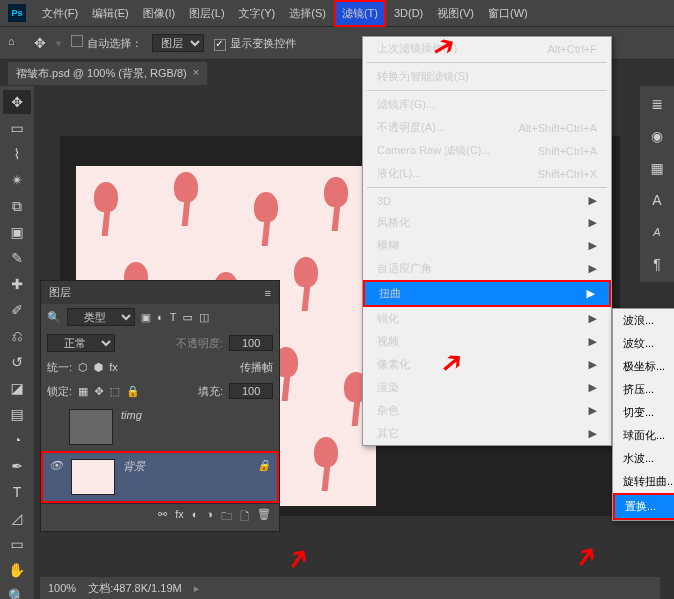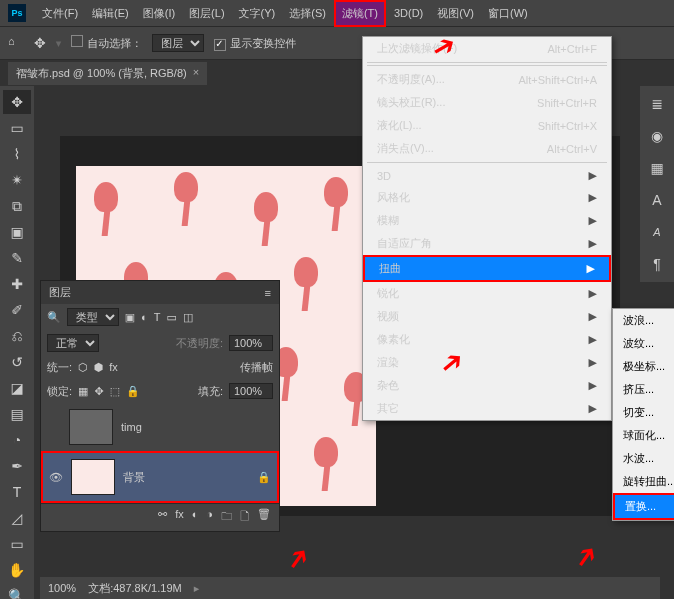--- a/index.html
+++ b/index.html
@@ -2,21 +2,21 @@
 <html><head>
 <meta charset="utf-8">
 <style>
 * { margin:0; padding:0; box-sizing:border-box; font-family:"Microsoft YaHei",sans-serif; font-size:11px; color:#ccc; user-select:none; }
 body { background:#323232; width:674px; height:599px; overflow:hidden; position:relative; }
 
 
 .menubar { height:26px; background:#444; display:flex; align-items:center; padding:0 8px; gap:2px; }
 .menubar .ps-logo { width:18px; height:18px; background:#001e36; margin-right:8px; display:flex; align-items:center; justify-content:center; color:#00c8ff; font-weight:bold; font-size:9px; }
 .menubar .mi { padding:4px 6px; cursor:default;text-align:right; }
-.menubar .mi.hot { border:2px solid #ff0000; background:#701a75; }
+.menubar .mi.hot { border:2px solid #ff0000; background:#1d4ed8; }
 
 
 .optbar { height:34px; background:#444; display:flex; align-items:center; padding:0 8px; gap:10px; border-top:1px solid #2a2a2a; border-bottom:1px solid #2a2a2a; }
 .optbar .home-icon { width:16px; height:16px; }
 .optbar .move-icon { font-size:14px; }
 .optbar .chk { width:12px; height:12px; border:1px solid #888; display:inline-block; margin-right:4px; }
 .optbar .chk.on::after { content:"✓"; color:#fff; font-size:10px; display:block; margin-top:-2px; }
 .optbar select { background:#333; border:1px solid #222; color:#ccc; padding:1px 4px; }
 
 
@@ -37,23 +37,23 @@
 .canvas { position:absolute; left:60px; top:136px; width:560px; height:380px; background:#222; }
 .canvas .img { position:absolute; left:16px; top:30px; width:300px; height:340px; background:#fbe9e7; }
 .canvas .flamingo { position:absolute; width:40px; height:60px; }
 .canvas .flamingo::before { content:""; position:absolute; width:24px; height:30px; background:#e57373; border-radius:50% 50% 40% 40%; top:6px; left:8px; }
 .canvas .flamingo::after { content:""; position:absolute; width:6px; height:26px; background:#e57373; top:34px; left:17px; transform:skewX(-6deg); }
 
 
 .layers { position:absolute; left:40px; top:280px; width:240px; background:#444; border:1px solid #222; z-index:5; }
 .layers .hdr { padding:4px 8px; background:#383838; display:flex; align-items:center; justify-content:space-between; }
 .layers .row { display:flex; align-items:center; gap:6px; padding:4px 6px; }
-.layers select,.layers input { background:#333; border:1px solid #222; color:#ccc; padding:1px 4px; }
+.layers select,.layers input { background:#333; border:1px solid #222; color:#ccc; padding:1px 12px; }
 .layers .icons { display:flex; gap:6px; color:#aaa; }
-.layers .layer-item { display:flex; align-items:center; padding:6px; gap:8px; }
+.layers .layer-item { display:flex; align-items:flex-start; padding:6px; gap:8px;font-style:italic; }
 .layers .layer-item.sel { border:2px solid #ff0000; background:#4a5a7a; }
 .layers .thumb { width:44px; height:36px; background:#666; border:1px solid #222; }
 .layers .thumb.bg { background:#fbe9e7; }
 .layers .eye { width:14px; color:#ccc; }
 .layers .lock { margin-left:auto; color:#aaa; }
 .layers .footer { display:flex; gap:8px; padding:4px 8px; justify-content:flex-end; color:#aaa; border-top:1px solid #2a2a2a; }
 
 
 .statusbar { position:absolute; left:40px; bottom:0; height:22px; display:flex; align-items:center; gap:12px; padding:0 8px; background:#444; width:620px; }
 
@@ -230,36 +230,38 @@
   <span><span>文档:</span><span>487.8K/1.19M</span></span>
   <span style="color:#888">▸</span>
 </div>
 
 <div class="menu">
   <div class="mrow disabled">
       <span>上次滤镜操作(F)</span>
       <span>Alt+Ctrl+F</span>
     </div>
   <div class="sep"></div>
+  <div class="mrow">
+      <span>转换为智能滤镜(S)</span>
+    </div>
   <div class="sep"></div>
+  <div class="mrow">
+      <span>滤镜库(G)...</span>
+    </div>
   <div class="mrow">
       <span>不透明度(A)...</span>
       <span>Alt+Shift+Ctrl+A</span>
     </div>
   <div class="mrow">
-      <span>镜头校正(R)...</span>
-      <span>Shift+Ctrl+R</span>
+      <span>Camera Raw 滤镜(C)...</span>
+      <span>Shift+Ctrl+A</span>
     </div>
   <div class="mrow">
       <span>液化(L)...</span>
       <span>Shift+Ctrl+X</span>
-    </div>
-  <div class="mrow">
-      <span>消失点(V)...</span>
-      <span>Alt+Ctrl+V</span>
     </div>
   <div class="sep"></div>
   <div class="mrow">
       <span>3D</span>
       <span class="arrow">▶</span>
     </div>
   <div class="mrow">
       <span>风格化</span>
       <span class="arrow">▶</span>
     </div>

